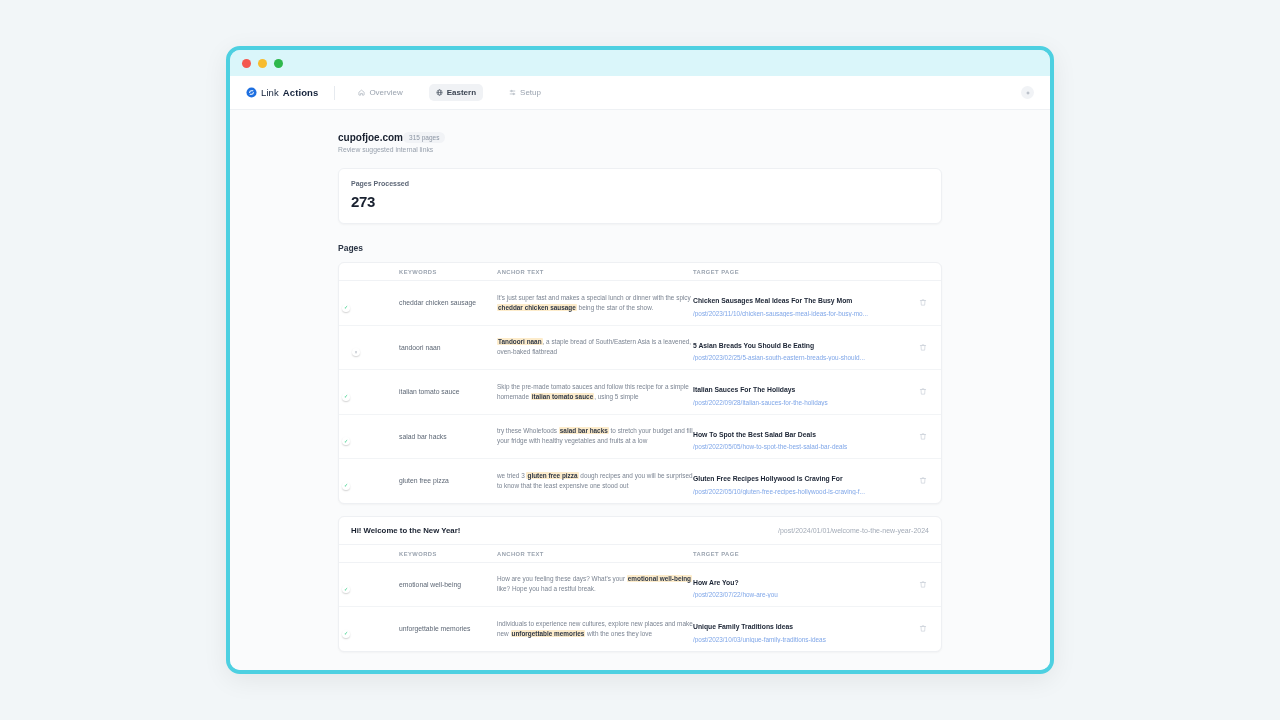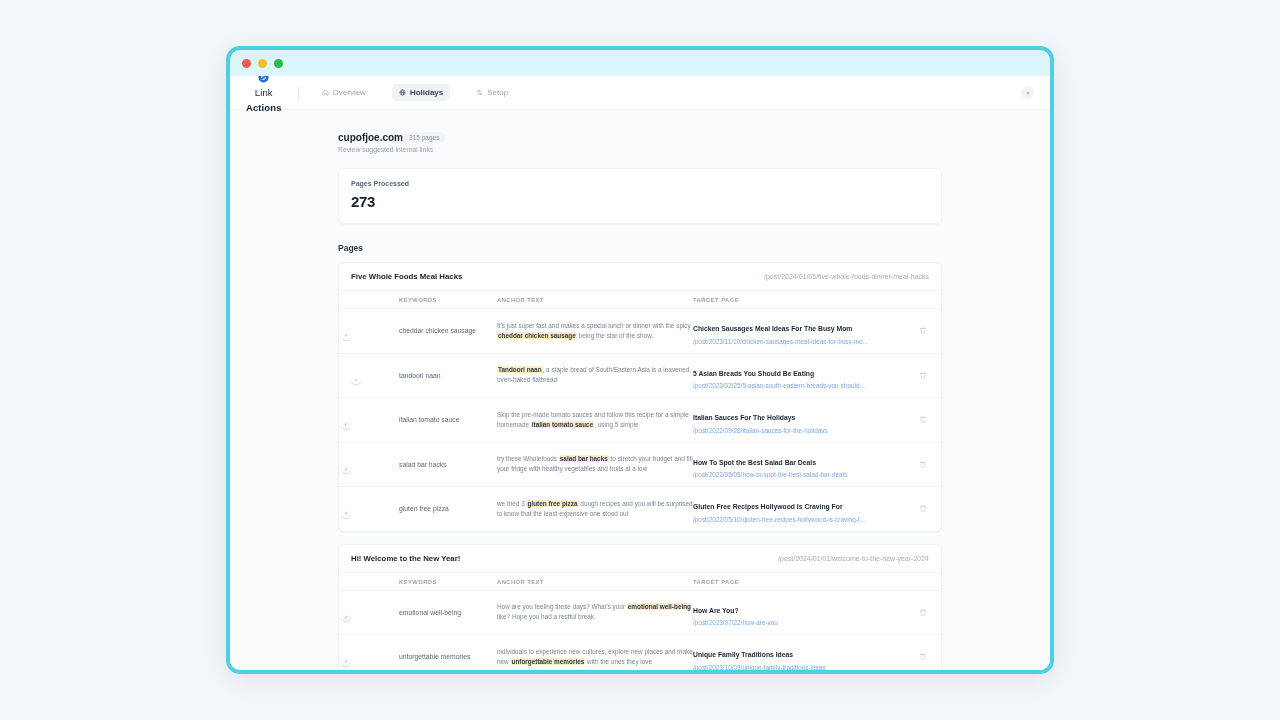--- a/index.html
+++ b/index.html
@@ -45,21 +45,21 @@
   .navbar {
     height: 34px;
     background: #ffffff;
     border-bottom: 1px solid #eef1f4;
     display: flex;
     align-items: center;
     padding: 0 16px;
   }
   .brand {
     display: flex; align-items: center; gap: 4px;
-    font-size: 9.5px; color: #15233b; letter-spacing: .1px; flex-direction: column;
+    font-size: 9.5px; color: #15233b; letter-spacing: .1px;
   }
   .brand .logo-mark { width: 11px; height: 11px; display:block; }
   .brand .b-light { font-weight: 400; }
   .brand .b-bold { font-weight: 700; }
   .nav-sep {
     width: 1px; height: 14px; background: #e6eaef; margin: 0 16px;
   }
   .nav-items { display: flex; align-items: center; gap: 19px; }
   .nav-item {
     display: flex; align-items: center; gap: 4px;
@@ -244,21 +244,21 @@
             <path d="M3 11l9-7 9 7v9a1 1 0 0 1-1 1h-5v-6H9v6H4a1 1 0 0 1-1-1z" fill="none" stroke="#9aa3af" stroke-width="2" stroke-linejoin="round"></path>
           </svg>
           <span>Overview</span>
         </div>
         <div class="nav-item active">
           <svg width="7" height="7" viewBox="0 0 24 24">
             <circle cx="12" cy="12" r="9" fill="none" stroke="#3d4654" stroke-width="2"></circle>
             <ellipse cx="12" cy="12" rx="4" ry="9" fill="none" stroke="#3d4654" stroke-width="2"></ellipse>
             <path d="M3 12h18" stroke="#3d4654" stroke-width="2"></path>
           </svg>
-          <span>Holidays</span>
+          <span>Eastern</span>
         </div>
         <div class="nav-item">
           <svg width="7" height="7" viewBox="0 0 24 24">
             <path d="M4 7h16M4 17h16" stroke="#9aa3af" stroke-width="2" stroke-linecap="round"></path>
             <circle cx="9" cy="7" r="2.3" fill="#fff" stroke="#9aa3af" stroke-width="2"></circle>
             <circle cx="16" cy="17" r="2.3" fill="#fff" stroke="#9aa3af" stroke-width="2"></circle>
           </svg>
           <span>Setup</span>
         </div>
       </div>
@@ -290,24 +290,20 @@
           <div class="stat-value">273</div>
         </div>
 
 
       </div>
 
       <div class="section-title">Pages</div>
 
       <div id="cards-container">
           <div class="page-card">
-            <div class="card-head">
-              <span class="card-title">Five Whole Foods Meal Hacks</span>
-              <span class="card-url">/post/2024/01/05/five-whole-foods-dinner-meal-hacks</span>
-            </div>
             <div class="thead">
               <span class="col-toggle"></span>
               <span class="th col-kw">KEYWORDS</span>
               <span class="th col-anchor">ANCHOR TEXT</span>
               <span class="th col-target">TARGET PAGE</span>
               <span class="col-del"></span>
             </div>
             <div class="trow">
               <span class="col-toggle"><span class="switch on"><span class="knob">✓</span></span></span>
               <span class="kw col-kw">cheddar chicken sausage</span>

